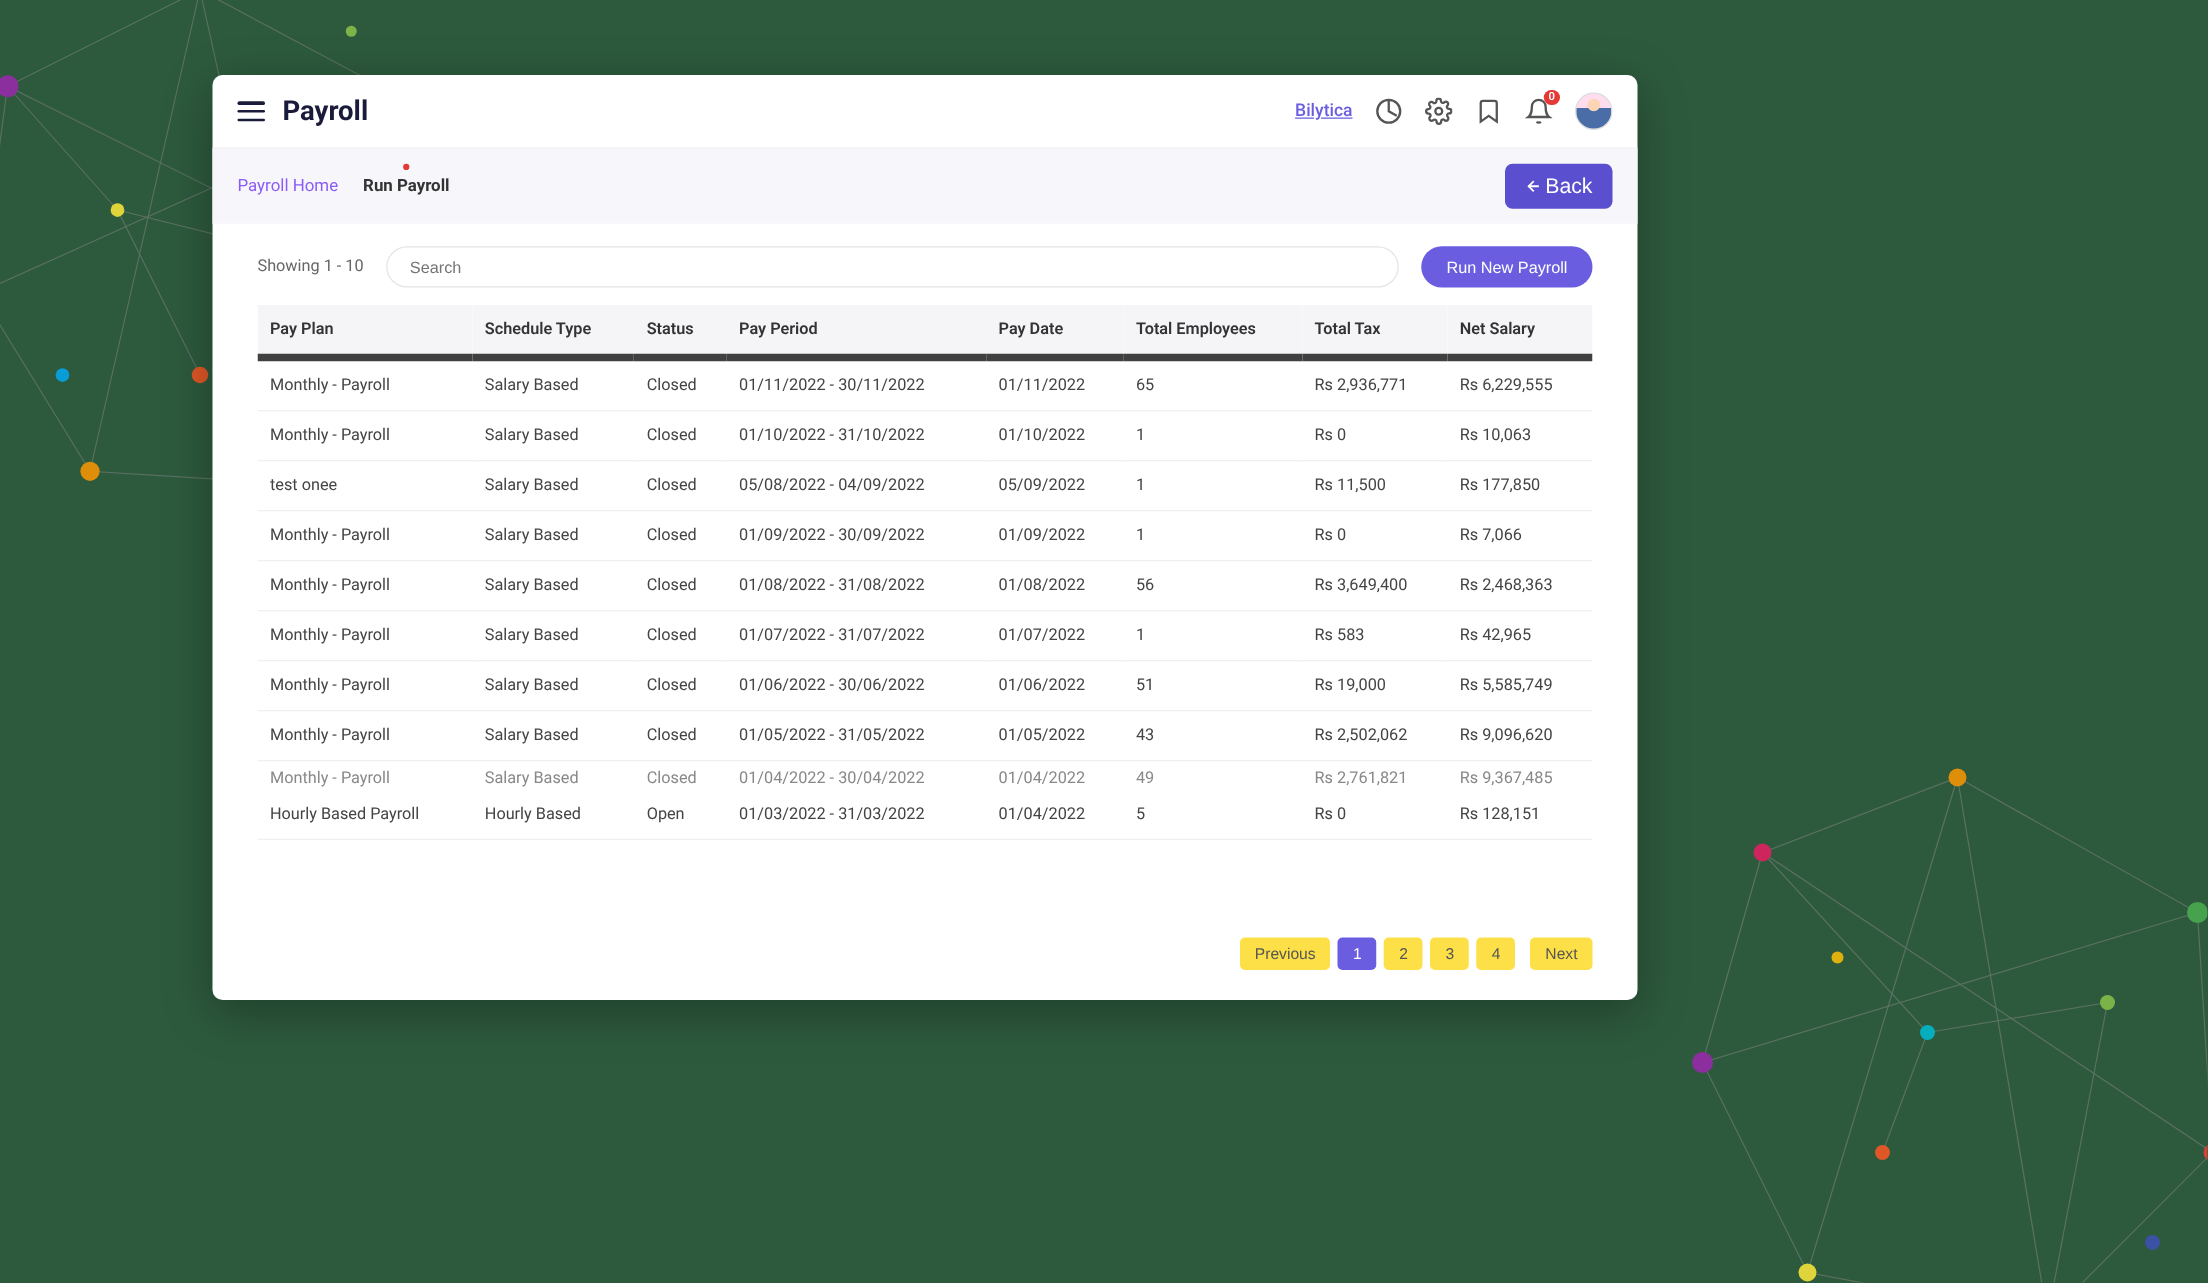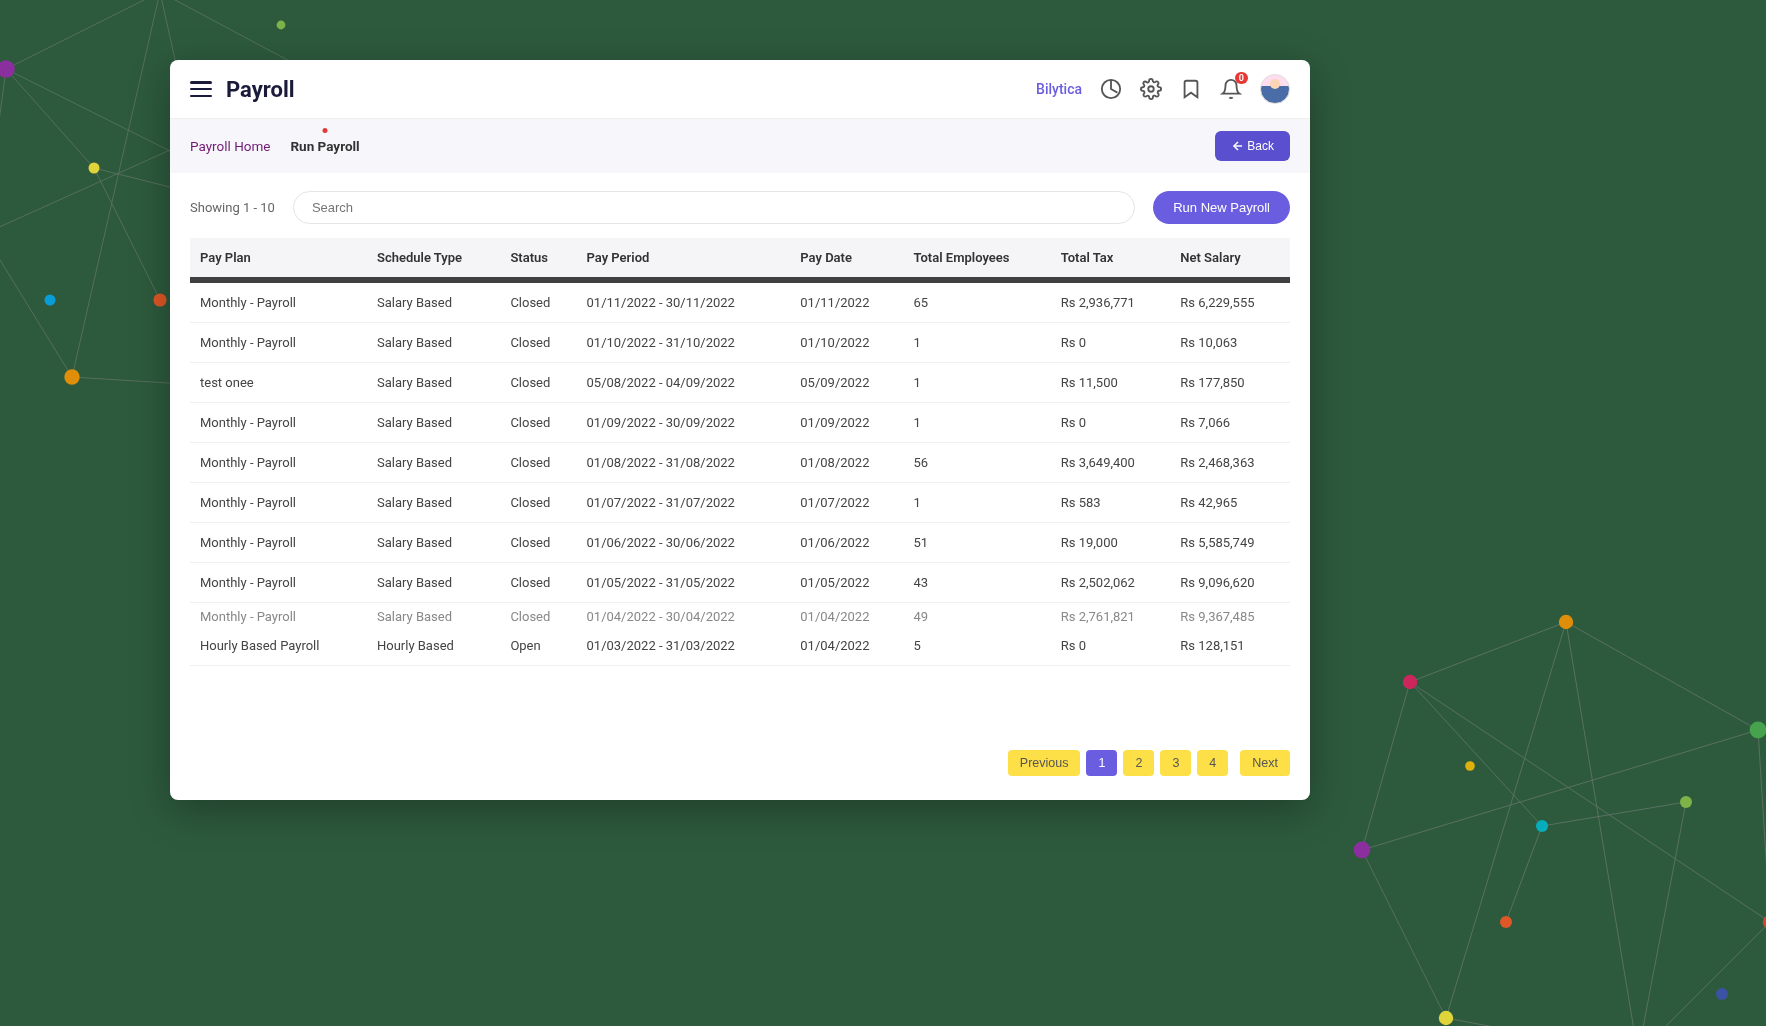--- a/index.html
+++ b/index.html
@@ -3,33 +3,33 @@
 <meta charset="utf-8">
 <style>
 * { margin: 0; padding: 0; box-sizing: border-box; }
 body { font-family: -apple-system, BlinkMacSystemFont, "Segoe UI", Roboto, sans-serif; background: #2d5a3d; width: 1766px; height: 1026px; position: relative; overflow: hidden; }
 .app-window { position: absolute; left: 170px; top: 60px; width: 1140px; height: 740px; background: #fff; border-radius: 8px; box-shadow: 0 10px 40px rgba(0,0,0,0.3); display: flex; flex-direction: column; }
 .app-header { display: flex; align-items: center; padding: 14px 20px; border-bottom: 1px solid #eee; }
 .hamburger { width: 22px; height: 16px; display: flex; flex-direction: column; justify-content: space-between; cursor: pointer; margin-right: 14px; }
 .hamburger span { height: 2.5px; background: #1a1a3a; border-radius: 2px; }
 .app-title { font-size: 22px; font-weight: 700; color: #1a1a3a; }
 .header-right { margin-left: auto; display: flex; align-items: center; gap: 18px; }
-.brand-link { color: #6a5de0; font-weight: 500; font-size: 14px; }
+.brand-link { color: #6a5de0; font-weight: 500; font-size: 14px; text-decoration: underline; }
 .icon-btn { width: 22px; height: 22px; color: #555; cursor: pointer; position: relative; }
 .icon-btn svg { width: 100%; height: 100%; }
 .badge { position: absolute; top: -6px; right: -6px; background: #e53935; color: #fff; font-size: 9px; font-weight: 600; border-radius: 8px; padding: 1px 4px; }
 .avatar { width: 30px; height: 30px; border-radius: 50%; background: linear-gradient(180deg, #fde 0 40%, #4a6da7 40% 100%); border: 1px solid #ddd; position: relative; overflow: hidden; }
 .avatar::after { content: ""; position: absolute; top: 4px; left: 50%; transform: translateX(-50%); width: 10px; height: 10px; background: #fcd5b5; border-radius: 50%; }
 .subheader { display: flex; align-items: center; padding: 12px 20px; background: #f7f7fb; }
 .breadcrumb { display: flex; align-items: center; gap: 20px; font-size: 13.5px; }
-.crumb-link { color: #701a75; cursor: pointer; }
+.crumb-link { color: #8b5cf6; cursor: pointer; }
 .crumb-current { color: #333; position: relative; font-weight: bold; }
 .crumb-dot { position: absolute; top: -10px; left: 50%; transform: translateX(-50%); width: 5px; height: 5px; background: #e53935; border-radius: 50%; }
-.back-btn { margin-left: auto; background: #5a4fcf; color: #fff; border: none; padding: 8px 16px; border-radius: 6px; font-size: 12px; font-weight: 500; cursor: pointer; display: flex; align-items: center; gap: 2px; }
-.content-area { padding: 18px 20px; flex: 1; display: flex; flex-direction: column; overflow: hidden; }
+.back-btn { margin-left: auto; background: #5a4fcf; color: #fff; border: none; padding: 8px 16px; border-radius: 6px; font-size: 17px; font-weight: 500; cursor: pointer; display: flex; align-items: center; gap: 2px; }
+.content-area { padding: 18px 36px; flex: 1; display: flex; flex-direction: column; overflow: hidden; }
 .toolbar { display: flex; align-items: center; gap: 18px; margin-bottom: 14px; }
 .showing-text { font-size: 13px; color: #666; }
 .search-input { flex: 1; border: 1px solid #e4e4e9; border-radius: 20px; padding: 8px 18px; font-size: 13px; outline: none; background: #fff; }
 .run-btn { background: #6a5de0; color: #fff; border: none; padding: 9px 20px; border-radius: 20px; font-size: 13px; font-weight: 500; cursor: pointer; }
 .table-wrap { flex: 1; overflow: hidden; }
 table { width: 100%; border-collapse: collapse; font-size: 13px; }
 thead th { text-align: left; font-weight: 600; color: #333; padding: 12px 10px; background: #f5f5f8; border-bottom: 6px solid #404040; }
 tbody td { padding: 12px 10px; border-bottom: 1px solid #f0f0f4; color: #444; }
 tbody tr.cut td { padding-top: 6px; padding-bottom: 2px; border-bottom: none; color: #888; }
 .pagination { display: flex; align-items: center; gap: 6px; justify-content: flex-end; padding: 14px 0 6px; }

